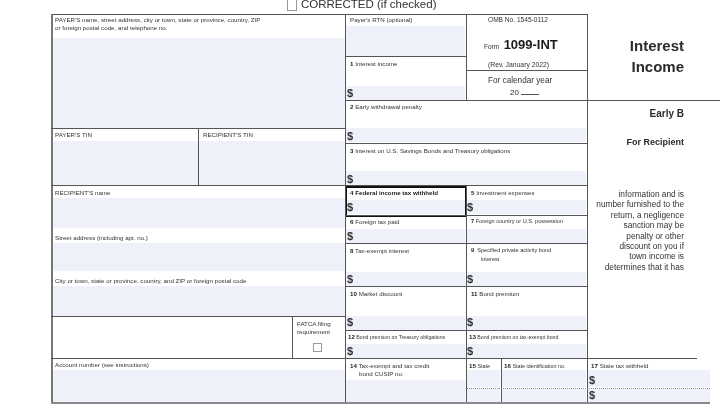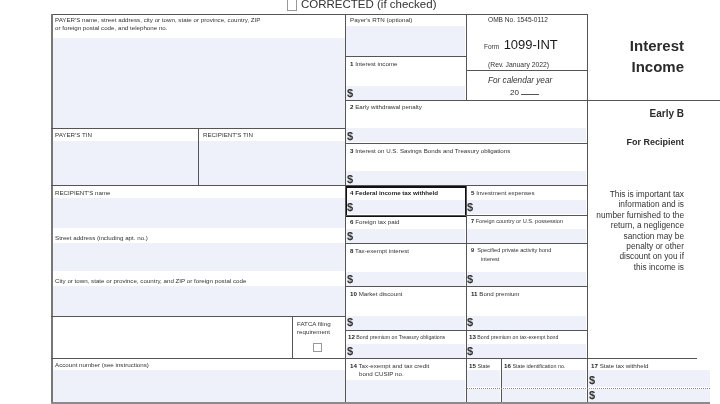--- a/index.html
+++ b/index.html
@@ -52,24 +52,24 @@
 <div class="lbl" style="left:350px; top:16px;">Payer's RTN (optional)</div>
 <div class="input-area" style="left:346px; top:26px; width:119px; height:30px;"></div>
 
 <div class="lbl" style="left:350px; top:60px;"><b>1</b> <span>Interest income</span></div>
 <div class="input-area" style="left:346px; top:86px; width:119px; height:14px;"></div>
 <div class="dollar" style="left:347px; top:88px;">$</div>
 
 <div class="lbl" style="left:488px; top:16px; font-size:6.6px;">OMB No. 1545-0112</div>
 <div class="abs" style="left:484px; top:35px; white-space:nowrap;">
   <span style="font-size:6.5px; color:#333;">Form</span>
-  <span style="font-size:13px; font-weight:normal; color:#1a1a1a;">1099-INT</span>
+  <span style="font-size:13px; font-weight:bold; color:#1a1a1a;">1099-INT</span>
 </div>
 <div class="lbl" style="left:488px; top:61px; font-size:6.8px;">(Rev. January 2022)</div>
-<div class="lbl" style="left:488px; top:76px; font-size:8.2px; line-height:9px;font-style:italic;">For calendar year</div>
+<div class="lbl" style="left:488px; top:76px; font-size:8.2px; line-height:9px;">For calendar year</div>
 <div class="abs" style="left:510px; top:88px; font-size:8px; white-space:nowrap;">
   <span>20</span><span style="display:inline-block; width:18px; border-bottom:1px solid #555; margin-left:2px; height:6px;"></span>
 </div>
 
 <div class="lbl" style="left:350px; top:103px;"><b>2</b> <span>Early withdrawal penalty</span></div>
 <div class="input-area" style="left:346px; top:128px; width:240px; height:14px;"></div>
 <div class="dollar" style="left:347px; top:131px;">$</div>
 
 <div class="lbl" style="left:350px; top:147px;"><b>3</b> <span>Interest on U.S. Savings Bonds and Treasury obligations</span></div>
 <div class="input-area" style="left:346px; top:171px; width:240px; height:14px;"></div>
@@ -132,28 +132,28 @@
 <div class="input-area" style="left:588px; top:370px; width:122px; height:17px;"></div>
 <div class="dollar" style="left:589px; top:375px;">$</div>
 <div class="input-area" style="left:588px; top:389px; width:122px; height:13px;"></div>
 <div class="dollar" style="left:589px; top:390px;">$</div>
 
 <div class="side-title" style="right:36px; top:37px; font-size:15px;">Interest</div>
 <div class="side-title" style="right:36px; top:58px; font-size:15px;">Income</div>
 <div class="side-title" style="right:36px; top:108px; font-size:10px;">Early B</div>
 <div class="side-title" style="right:36px; top:137px; font-size:9px;">For Recipient</div>
 <div class="notice" style="right:36px; top:189px; width:130px;">
-  <div>This is important tax</div>
   <div>information and is</div>
   <div>number furnished to the</div>
   <div>return, a negligence</div>
   <div>sanction may be</div>
   <div>penalty or other</div>
   <div>discount on you if</div>
-  <div>this income is</div>
+  <div>town income is</div>
+  <div>determines that it has</div>
 </div>
 
 <div class="hl" style="left:51px; top:14px; width:536px;"></div>
 
 <div class="vl" style="left:51px; top:14px; height:390px; width:2px; background:#777;"></div>
 
 <div class="vl" style="left:345px; top:14px; height:390px;"></div>
 
 <div class="vl" style="left:466px; top:14px; height:86px;"></div>
 

